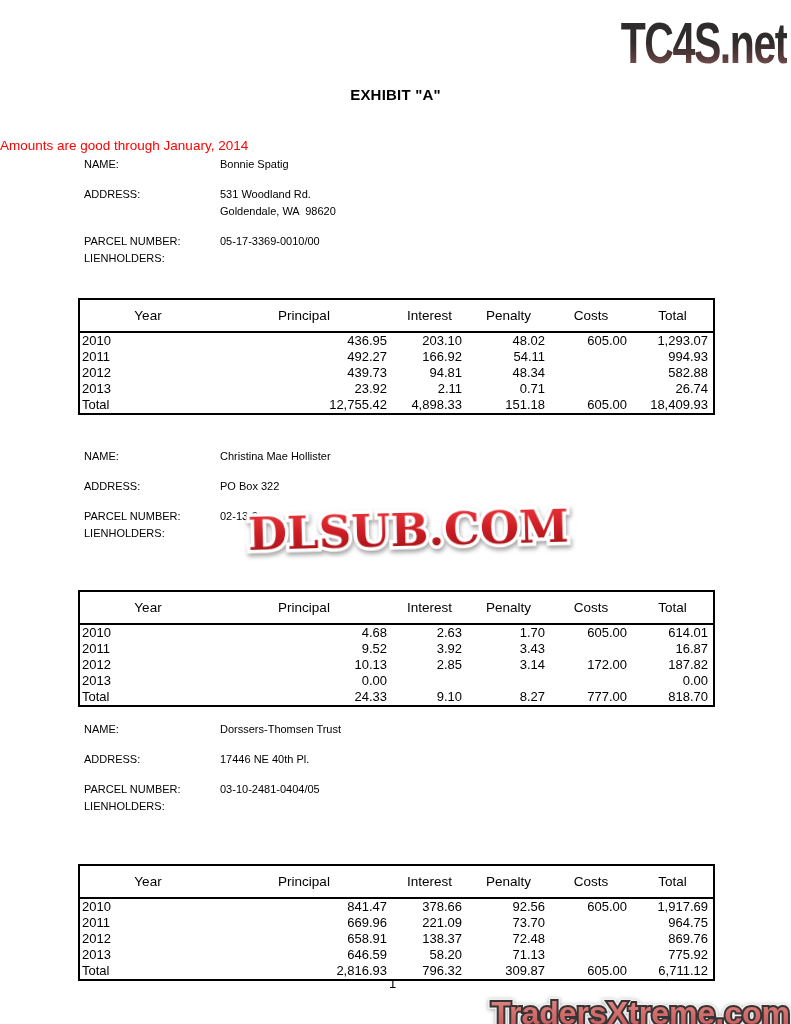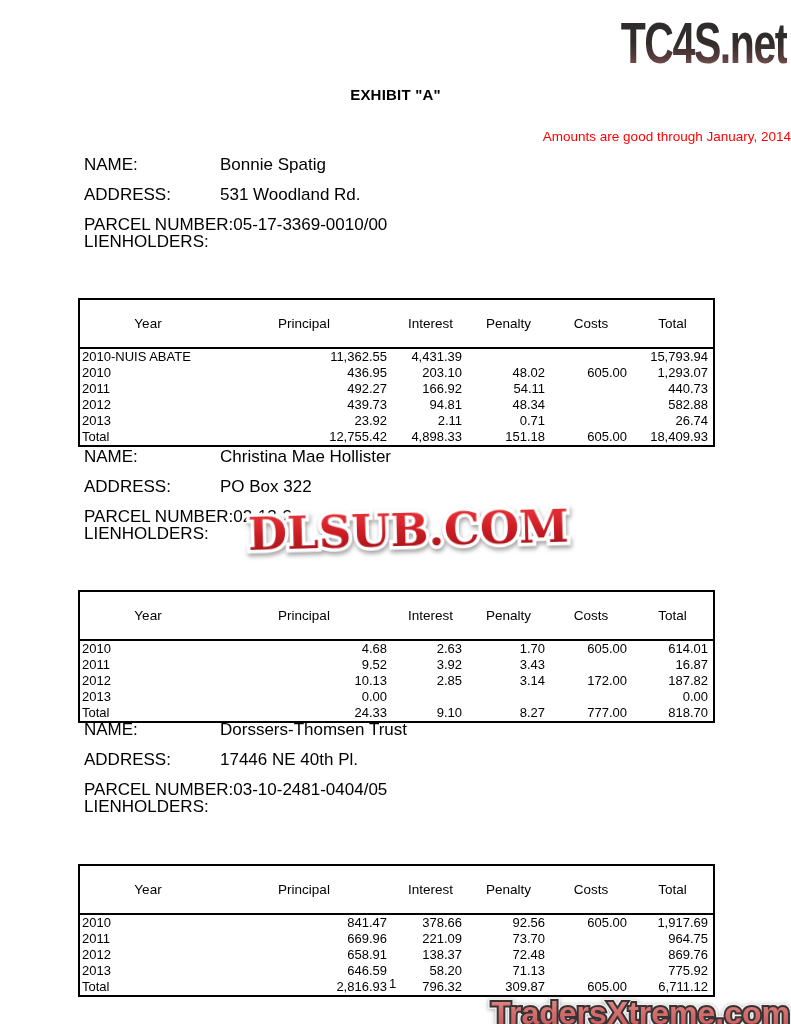--- a/index.html
+++ b/index.html
@@ -19,40 +19,40 @@
     -webkit-background-clip:text; background-clip:text; color:transparent;
     white-space:nowrap;
   }
 
   
   .title {
     position:absolute; top:69px; left:0; width:100%; text-align:center;
     font-size:15px; font-weight:bold; letter-spacing:0.2px;
   }
   .subtitle {
-    position:absolute; top:112px; left:0; width:100%; text-align:right;
+    position:absolute; top:121px; left:0; width:100%; text-align:left;
     font-size:13.5px; color:#ff0000;
   }
 
   
-  .info { position:absolute; left:84px; width:620px; font-size:17px; }
+  .info { position:absolute; left:84px; width:620px; font-size:11px; }
   .row { display:flex; line-height:17px; }
   .lbl { flex:0 0 136px; white-space:pre; }
   .val { white-space:pre; }
   .gap { height:13px; }
 
   
   table.ttable {
     position:absolute; left:78px; width:635px;
     border-collapse:collapse; table-layout:fixed;
     border:2px solid #000; font-size:13px;
   }
   table.ttable th {
     font-weight:normal; text-align:center; font-size:13.5px;
-    border-bottom:2px solid #000; height:20px; padding:16px;
+    border-bottom:2px solid #000; height:20px; padding:8px;
   }
   table.ttable td { height:16px; line-height:16px; padding:0; overflow:hidden; }
   table.ttable td.c-year { text-align:left; padding-left:2px; white-space:nowrap; }
   table.ttable td.c-num  { text-align:right; padding-right:5px; white-space:nowrap; }
 
   
   .dlsub {
     position:absolute; left:248px; top:490px; width:300px; height:50px;
     transform:rotate(-1.5deg);
     font-family:"DejaVu Serif", serif; font-weight:bold;
@@ -94,20 +94,24 @@
 
   <div class="info" style="top:139px">
     <div class="row">
       <span class="lbl">NAME:</span>
       <span class="val">Bonnie Spatig</span>
     </div>
     <div class="gap"></div>
     <div class="row">
       <span class="lbl">ADDRESS:</span>
       <span class="val">531 Woodland Rd.</span>
+    </div>
+    <div class="row">
+      <span class="lbl"></span>
+      <span class="val">Goldendale, WA  98620</span>
     </div>
     <div class="gap"></div>
     <div class="row">
       <span class="lbl">PARCEL NUMBER:</span>
       <span class="val">05-17-3369-0010/00</span>
     </div>
     <div class="row">
       <span class="lbl">LIENHOLDERS:</span>
     </div>
   </div>
@@ -126,42 +130,34 @@
         <th>Year</th>
         <th>Principal</th>
         <th>Interest</th>
         <th>Penalty</th>
         <th>Costs</th>
         <th>Total</th>
       </tr>
     </thead>
     <tbody>
         <tr>
-          <td class="c-year">2010-NUIS ABATE</td>
-          <td class="c-num">11,362.55</td>
-          <td class="c-num">4,431.39</td>
-          <td class="c-num"></td>
-          <td class="c-num"></td>
-          <td class="c-num">15,793.94</td>
-        </tr>
-        <tr>
           <td class="c-year">2010</td>
           <td class="c-num">436.95</td>
           <td class="c-num">203.10</td>
           <td class="c-num">48.02</td>
           <td class="c-num">605.00</td>
           <td class="c-num">1,293.07</td>
         </tr>
         <tr>
           <td class="c-year">2011</td>
           <td class="c-num">492.27</td>
           <td class="c-num">166.92</td>
           <td class="c-num">54.11</td>
           <td class="c-num"></td>
-          <td class="c-num">440.73</td>
+          <td class="c-num">994.93</td>
         </tr>
         <tr>
           <td class="c-year">2012</td>
           <td class="c-num">439.73</td>
           <td class="c-num">94.81</td>
           <td class="c-num">48.34</td>
           <td class="c-num"></td>
           <td class="c-num">582.88</td>
         </tr>
         <tr>

